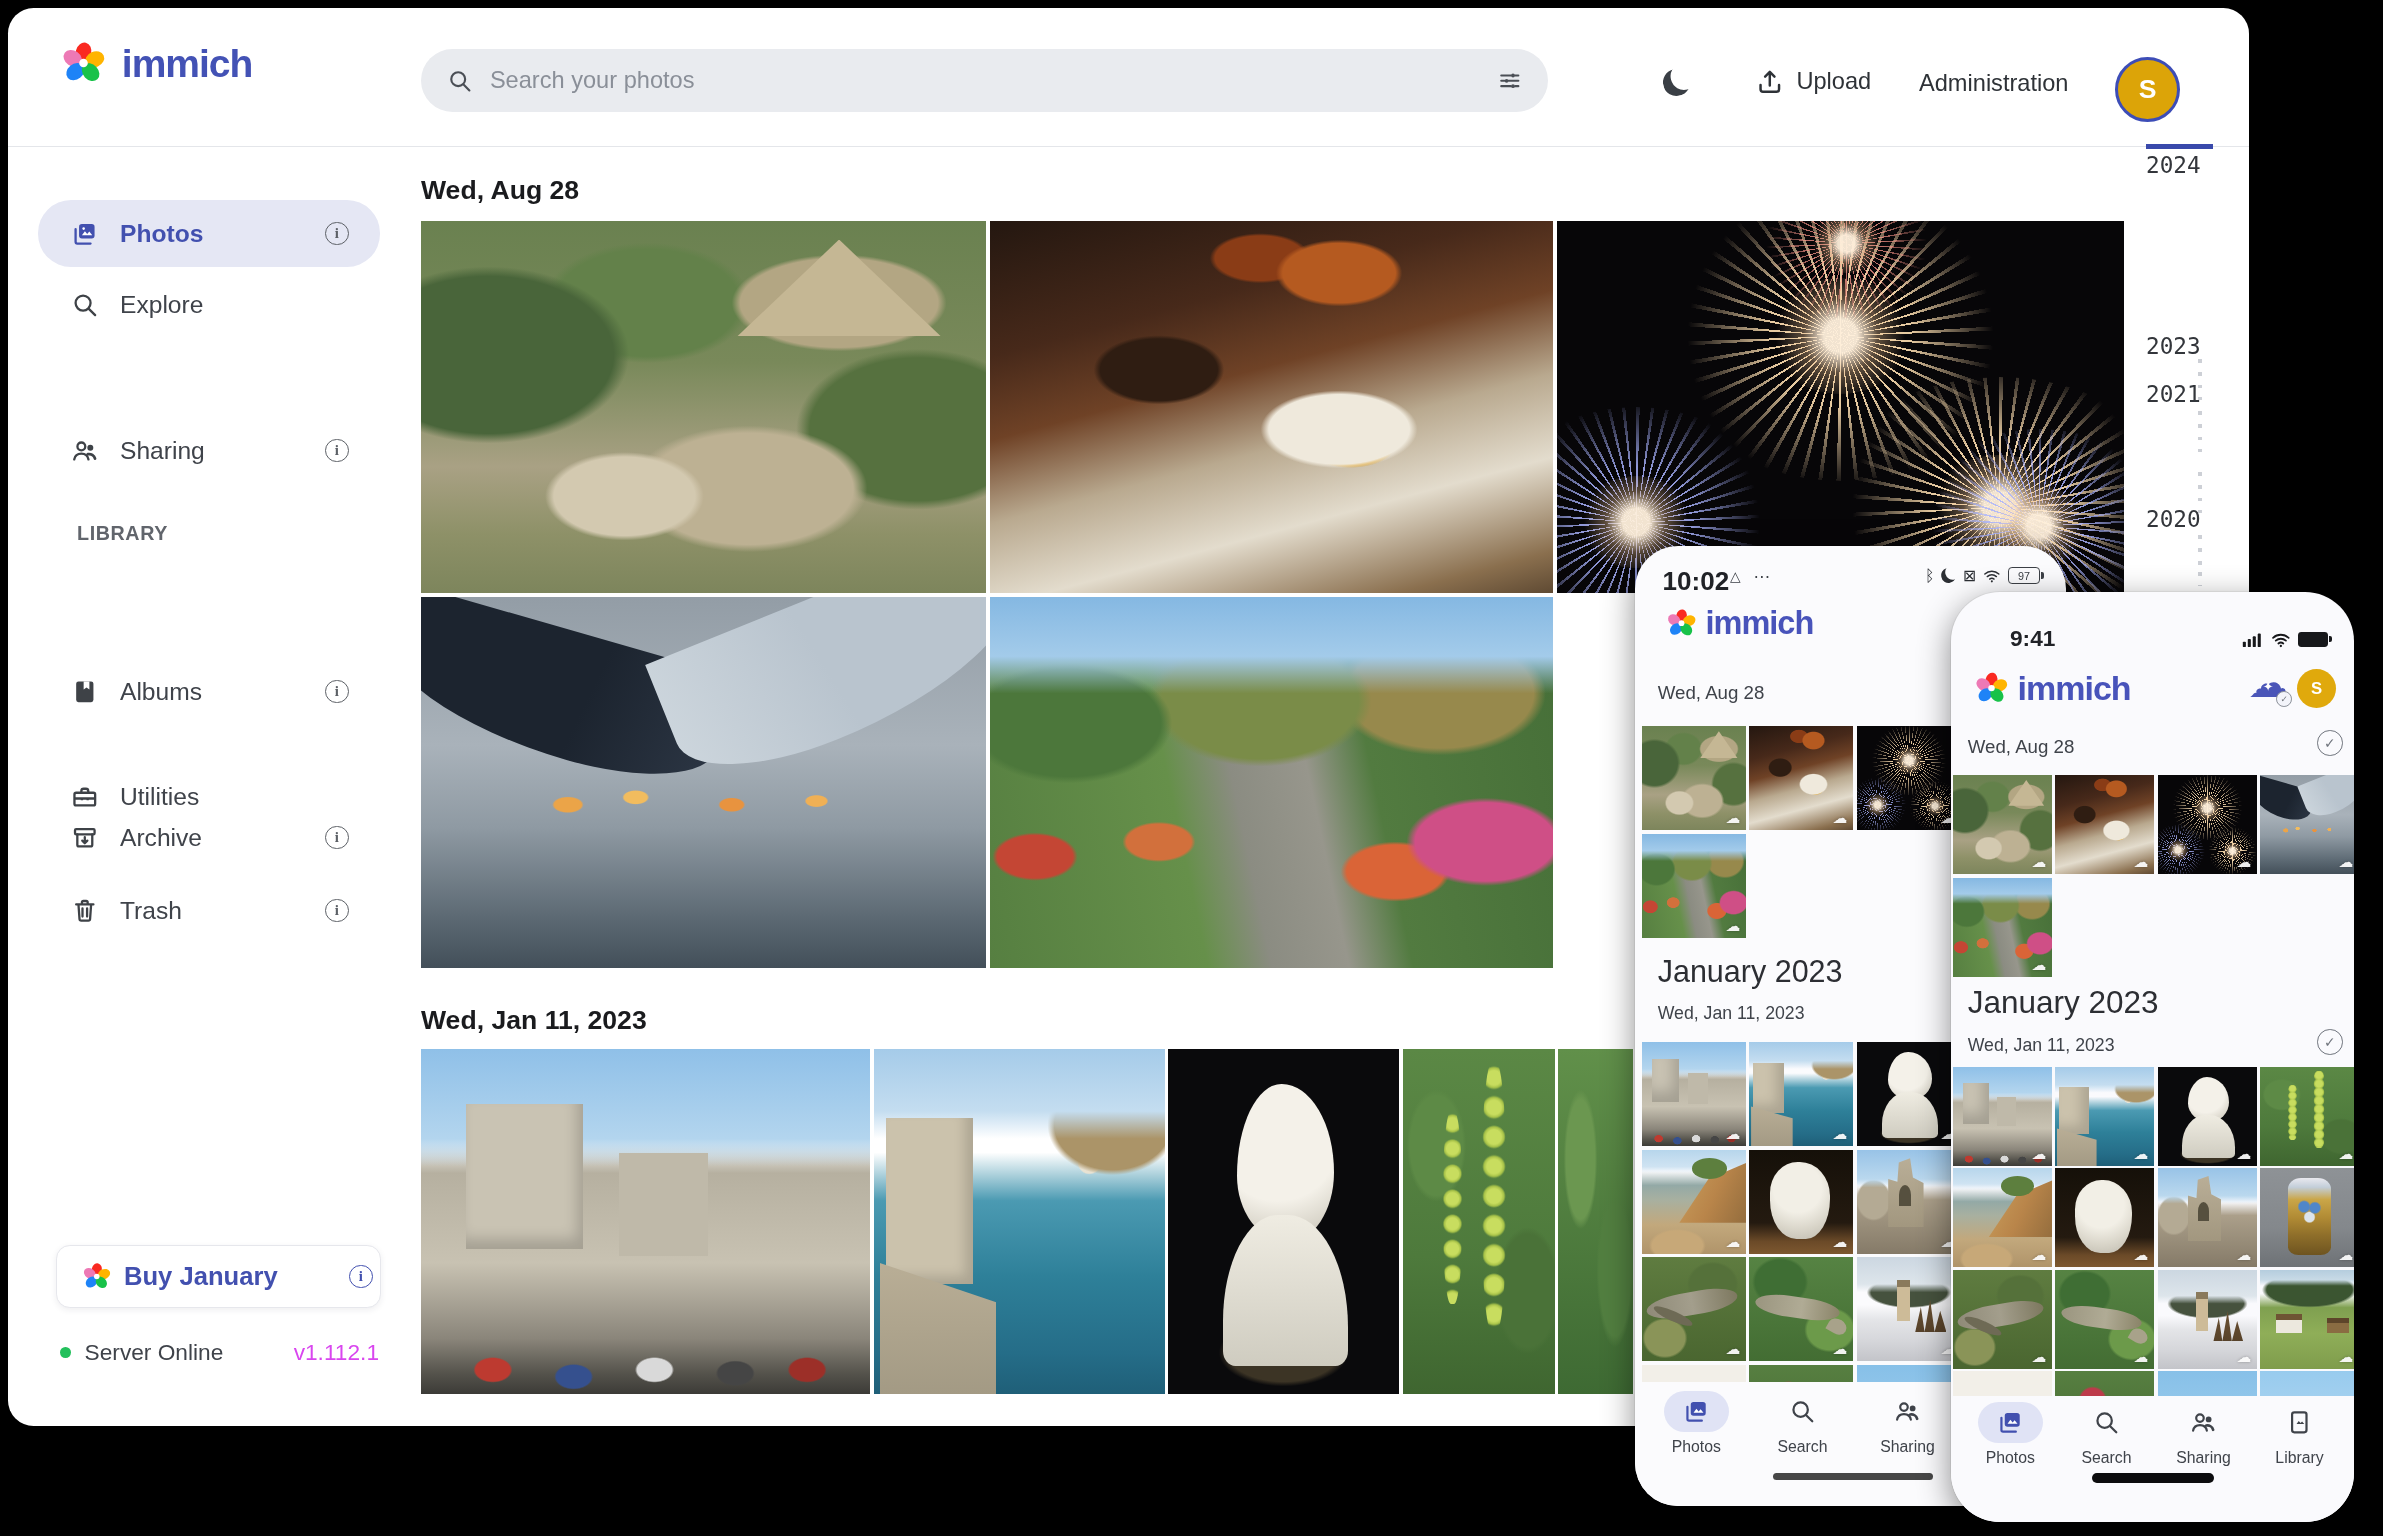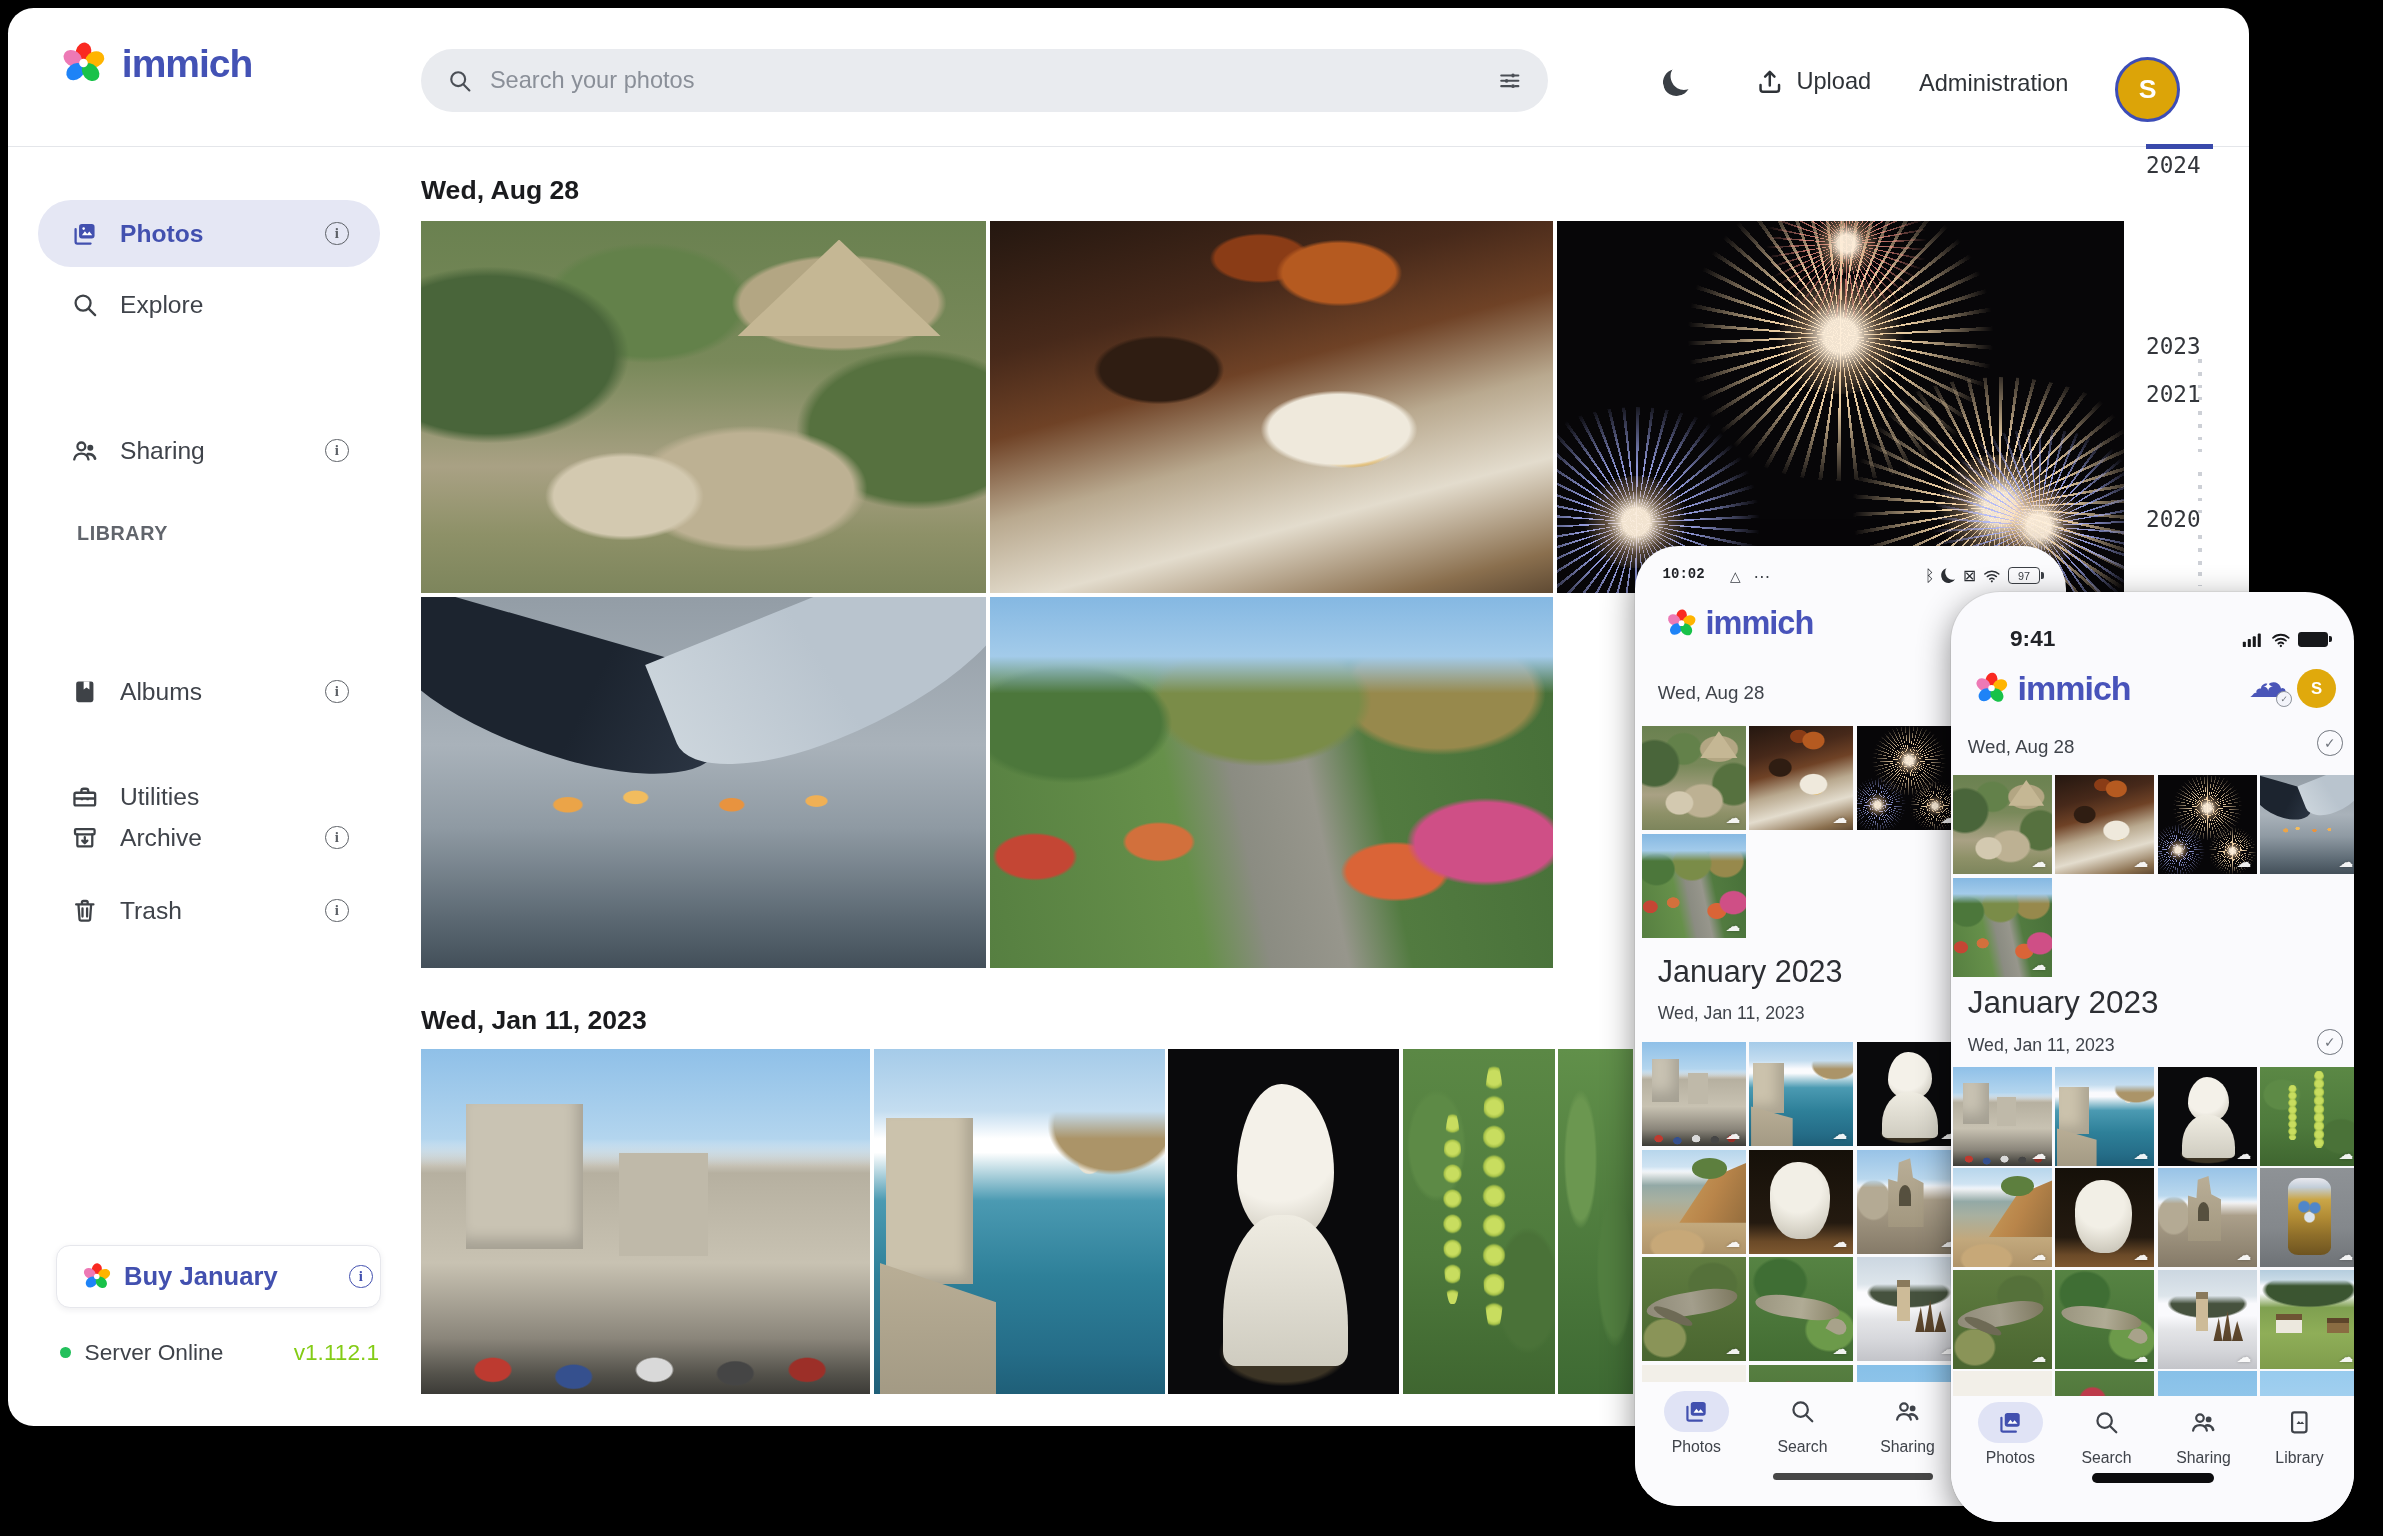--- a/index.html
+++ b/index.html
@@ -36,21 +36,21 @@
   .storage-title{position:absolute;left:22.7px;top:23.6px;font-size:23.6px;font-weight:700;color:#26282c;}
   .storage-usage{position:absolute;left:22.7px;top:63px;font-size:21.7px;color:#54575e;}
   .bar-track{position:absolute;left:22.7px;top:108px;width:278px;height:10.8px;border-radius:5.9px;background:#dcdee3;}
   .bar-fill{height:10.8px;border-radius:5.9px;background:#4250af;}
   .buy-btn{position:absolute;left:56px;top:1245px;width:325px;height:63px;border-radius:13.8px;background:#fff;border:1px solid #e6e7ec;box-shadow:0 2px 5.9px rgba(40,40,60,.08);box-sizing:border-box;display:flex;align-items:center;cursor:pointer;}
   .buy-label{position:absolute;left:67px;font-size:25.6px;font-weight:600;color:#4250af;}
   .buy-btn .inf{position:absolute;left:292px;color:#4250af;}
   .server-row{position:absolute;left:56px;top:1338px;width:325px;height:29.6px;font-size:22.7px;color:#3f434a;}
   .server-dot{position:absolute;left:3.9px;top:8.9px;width:10.8px;height:10.8px;border-radius:50%;background:#23c05c;}
   .server-label{position:absolute;left:28.6px;top:1px;}
-  .server-version{position:absolute;right:2px;top:1px;color:#84cc16;text-align:right;}
+  .server-version{position:absolute;right:2px;top:1px;color:#d946ef;text-align:right;}
 
   
   .sec-h{position:absolute;font-size:26.6px;font-weight:700;color:#1a1b1e;}
   .tile{position:absolute;overflow:hidden;background:#ccc;cursor:pointer;}
   .tile i,.tile b{pointer-events:none;}
 
   
   .tl-year{position:absolute;left:2146px;width:67px;text-align:left;font-family:"DejaVu Sans Mono",monospace;font-size:22.7px;color:#33363b;}
   .tl-bar{position:absolute;left:2146px;top:144px;width:67px;height:4.9px;background:#3949ab;}
   .ticks{position:absolute;left:2198px;width:3.9px;background:repeating-linear-gradient(180deg,#cdd0d6 0 3.9px,transparent 3.9px 12.8px);}
@@ -308,21 +308,21 @@
   <div class="tl-year" style="top:333px;">2023</div>
   <div class="tl-year" style="top:381px;">2021</div>
   <div class="tl-year" style="top:506px;">2020</div>
   <div class="ticks" style="top:359px;height:41px;"></div>
   <div class="ticks" style="top:411px;height:41px;"></div>
   <div class="ticks" style="top:472px;height:41px;"></div>
   <div class="ticks" style="top:535px;height:29.6px;"></div>
   <div class="ticks" style="top:572px;height:13.8px;"></div>
 
   <div class="phone ph-left">
-    <div class="abs ph-time" style="left:27.6px;top:19.7px;font-size:14px;font-family:Liberation Mono, monospace;">10:02</div>
+    <div class="abs ph-time" style="left:27.6px;top:19.7px;font-size:26px;">10:02</div>
     <div class="abs sglyph" style="left:95px;top:23.6px;font-size:13.8px;color:#3c4046;">△</div>
     <div class="abs sglyph" style="left:118px;top:17.7px;font-size:17.7px;color:#3c4046;">…</div>
     <div class="abs" style="left:290px;top:20.7px;display:flex;align-items:center;gap:6.9px;">
       <span class="sglyph">ᛒ</span>
       <span class="mini-moon"></span>
       <span class="sglyph">⊠</span>
       <svg width="17.7" height="17.7" viewBox="0 0 24 24" fill="none" stroke="#2c2f34" stroke-width="2" stroke-linecap="round">
           <path d="M2.5 9.5a14 14 0 0 1 19 0"></path>
           <path d="M5.8 13a9.4 9.4 0 0 1 12.4 0"></path>
           <path d="M9 16.4a4.8 4.8 0 0 1 6 0"></path>

